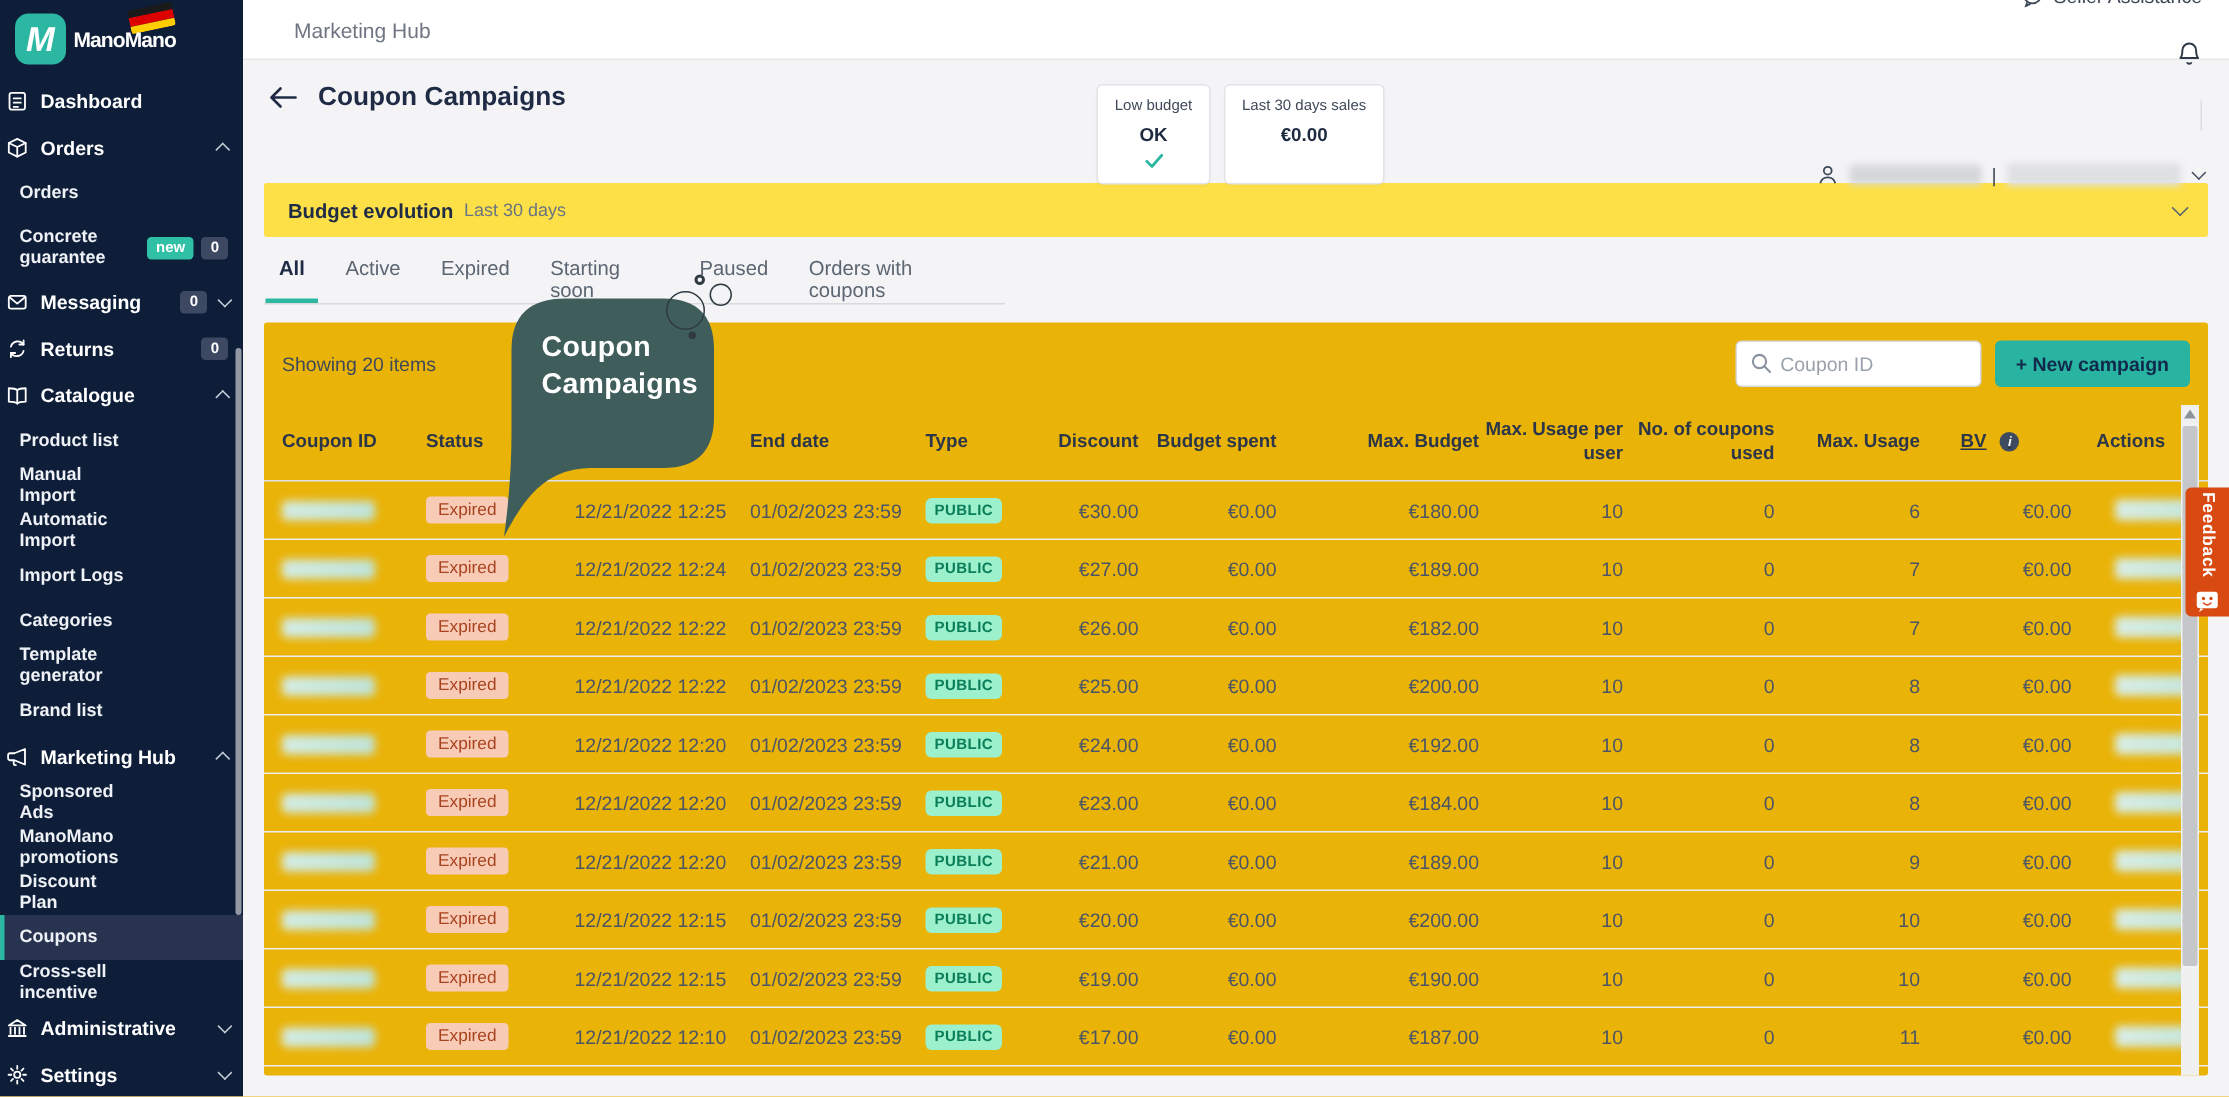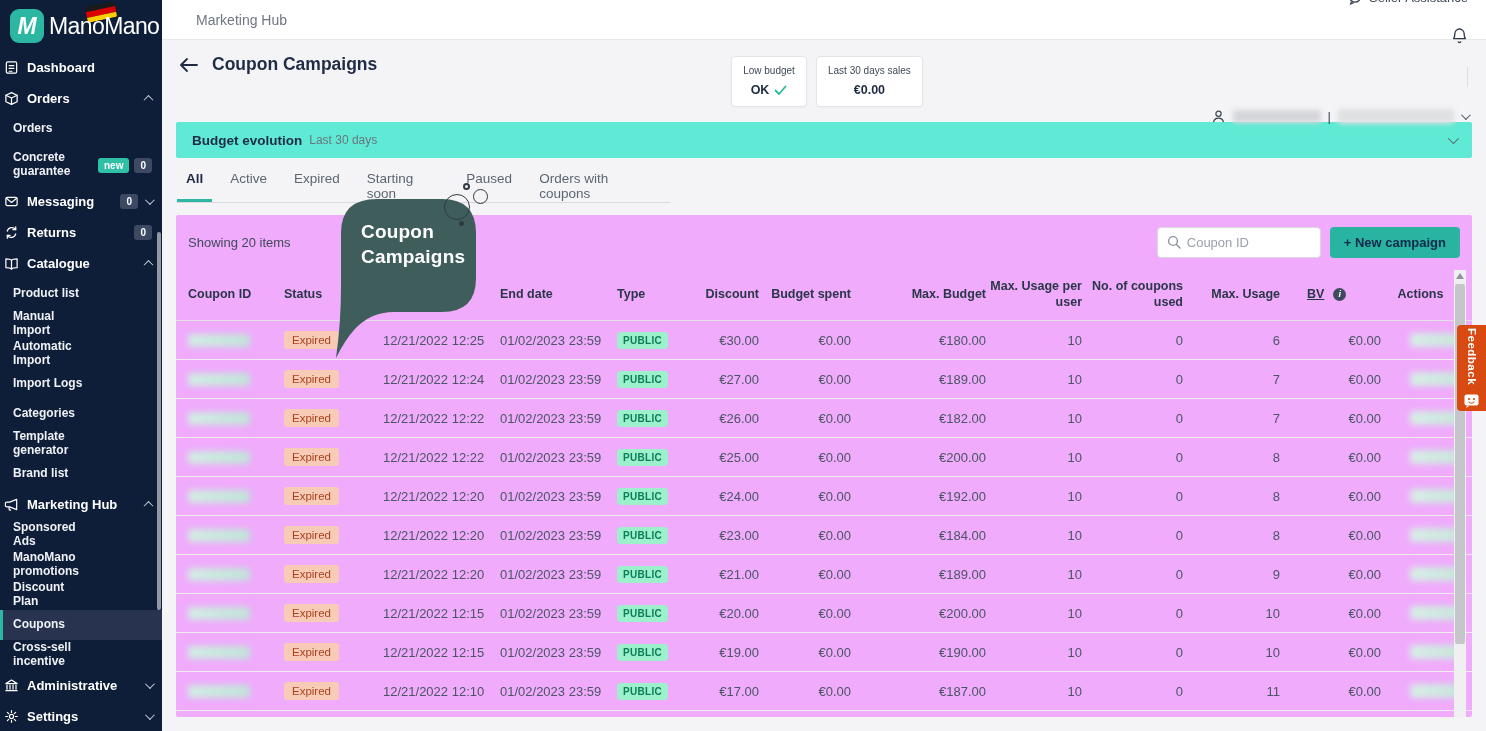--- a/index.html
+++ b/index.html
@@ -8,21 +8,21 @@
     position: relative;
     font-family: "Liberation Sans", sans-serif;
     background: #f4f4f6;
     overflow: hidden;
     color: #3c4654;
   }
   
   .sidebar { position:absolute; left:0; top:0; width:162px; height:731px; background:#0e1d38; z-index:5; overflow:hidden; }
   .logo-row { position:relative; height:52px; display:flex; align-items:center; padding-left:10px; }
   .logo-mark { width:34px; height:34px; background:#2bb7a2; border-radius:9px; display:flex; align-items:center; justify-content:center; color:#fff; font-weight:bold; font-style:italic; font-size:23px; z-index:2; }
-  .logo-text { color:#fff; font-weight:normal; font-size:23px; letter-spacing:-0.6px; margin-left:5px; z-index:2; }
+  .logo-text { color:#fff; font-weight:bold; font-size:14px; letter-spacing:-0.6px; margin-left:5px; z-index:2; }
   .flag { position:absolute; left:86px; top:4px; width:30px; height:16px; transform:rotate(-12deg); z-index:1; border-radius:2px; overflow:hidden; }
   .flag div { height:33.33%; }
   .flag .f1{background:#1a1a1a}.flag .f2{background:#d00}.flag .f3{background:#ffce00}
   .nav-item { display:flex; align-items:center; height:31px; padding:0 10px 0 4px; color:#fff; font-size:13px; font-weight:700; cursor:pointer; }
   .nav-item .ni-icon { width:16px; height:16px; margin-right:7px; flex:0 0 16px; display:flex; align-items:center; }
   .nav-sub { display:flex; align-items:center; min-height:30px; padding:0 10px 0 13px; color:#eef1f5; font-size:12px; font-weight:700; cursor:pointer; }
   .nav-sub.tall { min-height:42px; }
   .nav-sub .sub-label { line-height:1.15; max-width:78px; }
   .nav-sub.active { background:#27334f; border-left:3px solid #2bb7a2; padding-left:10px; }
   .badge { border-radius:3px; font-size:10px; font-weight:700; color:#fff; padding:2px 6px; margin-left:5px; }
@@ -43,33 +43,33 @@
   .blur-box { background:#d5d6d9; filter:blur(2.5px); border-radius:2px; }
   .user-chunk { display:flex; align-items:center; gap:7px; cursor:pointer; }
   .chev2 { width:7px; height:7px; border-right:1.6px solid #4a5363; border-bottom:1.6px solid #4a5363; transform:rotate(45deg) translateY(-2px); }
   
   .page-head { position:relative; height:82px; padding:14px 14px 0 17px; }
   .ph-left { display:flex; align-items:center; gap:14px; }
   .page-title { font-size:17.5px; font-weight:700; color:#1f2b45; }
   .stat-cards { position:absolute; left:569px; top:16px; display:flex; gap:9px; }
   .stat-card { background:#fff; border:1px solid #e3e4e8; border-radius:4px; padding:8px 11px 9px; text-align:center; min-width:76px; box-shadow:0 1px 2px rgba(0,0,0,0.03); }
   .stat-label { font-size:10px; color:#3f4a5a; }
-  .stat-value { font-size:12.5px; font-weight:700; color:#1e2a40; margin-top:7px; display:flex; align-items:center; justify-content:center; gap:5px; }
-  
-  .budget-panel { margin:0 14px; background:#5eead4; height:36px; display:flex; align-items:center; padding:0 16px; border-radius:2px; }
+  .stat-value { font-size:12.5px; font-weight:700; color:#1e2a40; margin-top:7px; display:flex; align-items:center; justify-content:center; gap:5px;flex-direction:column; }
+  
+  .budget-panel { margin:0 14px; background:#fde047; height:36px; display:flex; align-items:center; padding:0 16px; border-radius:2px; }
   .bp-title { font-size:13.5px; font-weight:700; color:#1f2b45; }
   .bp-sub { font-size:12px; color:#6b7482; margin-left:7px; }
   .bp-chev { margin-left:auto; width:8px; height:8px; border-right:1.8px solid #5a6471; border-bottom:1.8px solid #5a6471; transform:rotate(45deg) translateY(-2px); cursor:pointer; }
   
   .tabs-row { margin:12px 14px 0; height:33px; }
   .tabs-inner { display:flex; border-bottom:1px solid #d9dadd; width:494px; height:33px; padding-left:1px; }
   .tab { font-size:13.5px; color:#5c6673; padding:1px 9px 0; margin-right:9px; cursor:pointer; border-bottom:3px solid transparent; }
   .tab.active { color:#1f2b45; font-weight:700; border-bottom-color:#2bb7a2; }
   
-  .table-panel { margin:12px 14px 0; background:#f0abfc; height:502px; position:relative; overflow:hidden; border-radius:2px; }
+  .table-panel { margin:12px 14px 0; background:#eab308; height:502px; position:relative; overflow:hidden; border-radius:2px; }
   .toolbar { height:54px; display:flex; align-items:center; padding:0 12px; }
   .showing { font-size:13px; color:#3f4a59; }
   .search-box { margin-left:auto; width:164px; height:31px; border:1px solid #d7d9de; border-radius:4px; display:flex; align-items:center; padding:0 9px; background:#fff; gap:6px; }
   .search-box input { border:none; outline:none; width:115px; font-size:13px; font-family:"Liberation Sans",sans-serif; color:#3c4654; }
   .search-box input::placeholder { color:#9aa1ac; }
   .btn-new { margin-left:9px; height:31px; padding:0 14px; background:#29b4a2; color:#11294a; font-weight:700; font-size:13px; font-family:"Liberation Sans",sans-serif; border:none; border-radius:4px; cursor:pointer; }
   .grid-cols { display:grid; grid-template-columns:96px 99px 117px 117px 76px 66px 92px 135px 96px 101px 97px 101px 1fr; align-items:center; padding:0 12px; }
   .thead { height:52px; border-bottom:1px solid #e2e2e6; font-size:12.5px; font-weight:700; color:#2b3648; }
   .th { line-height:1.25; }
   .th.right { text-align:right; }

